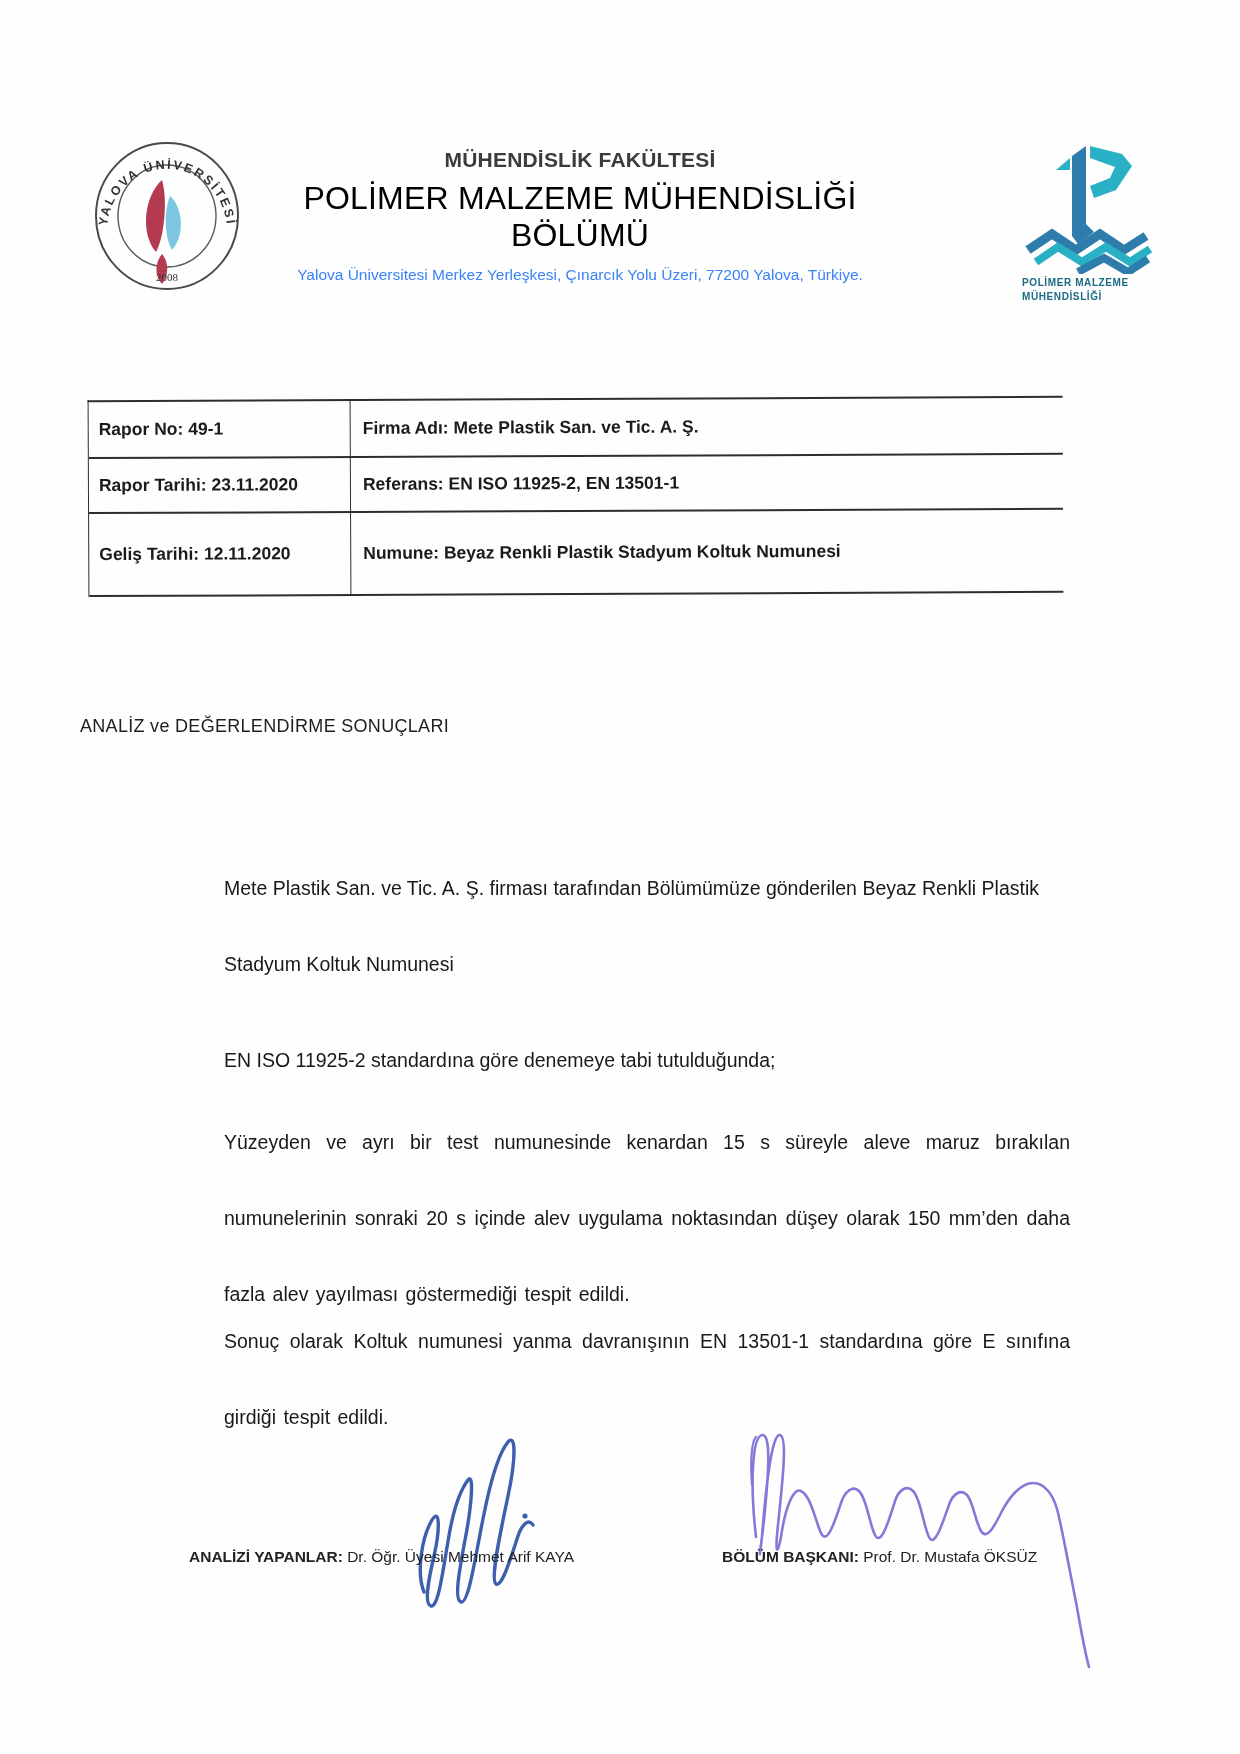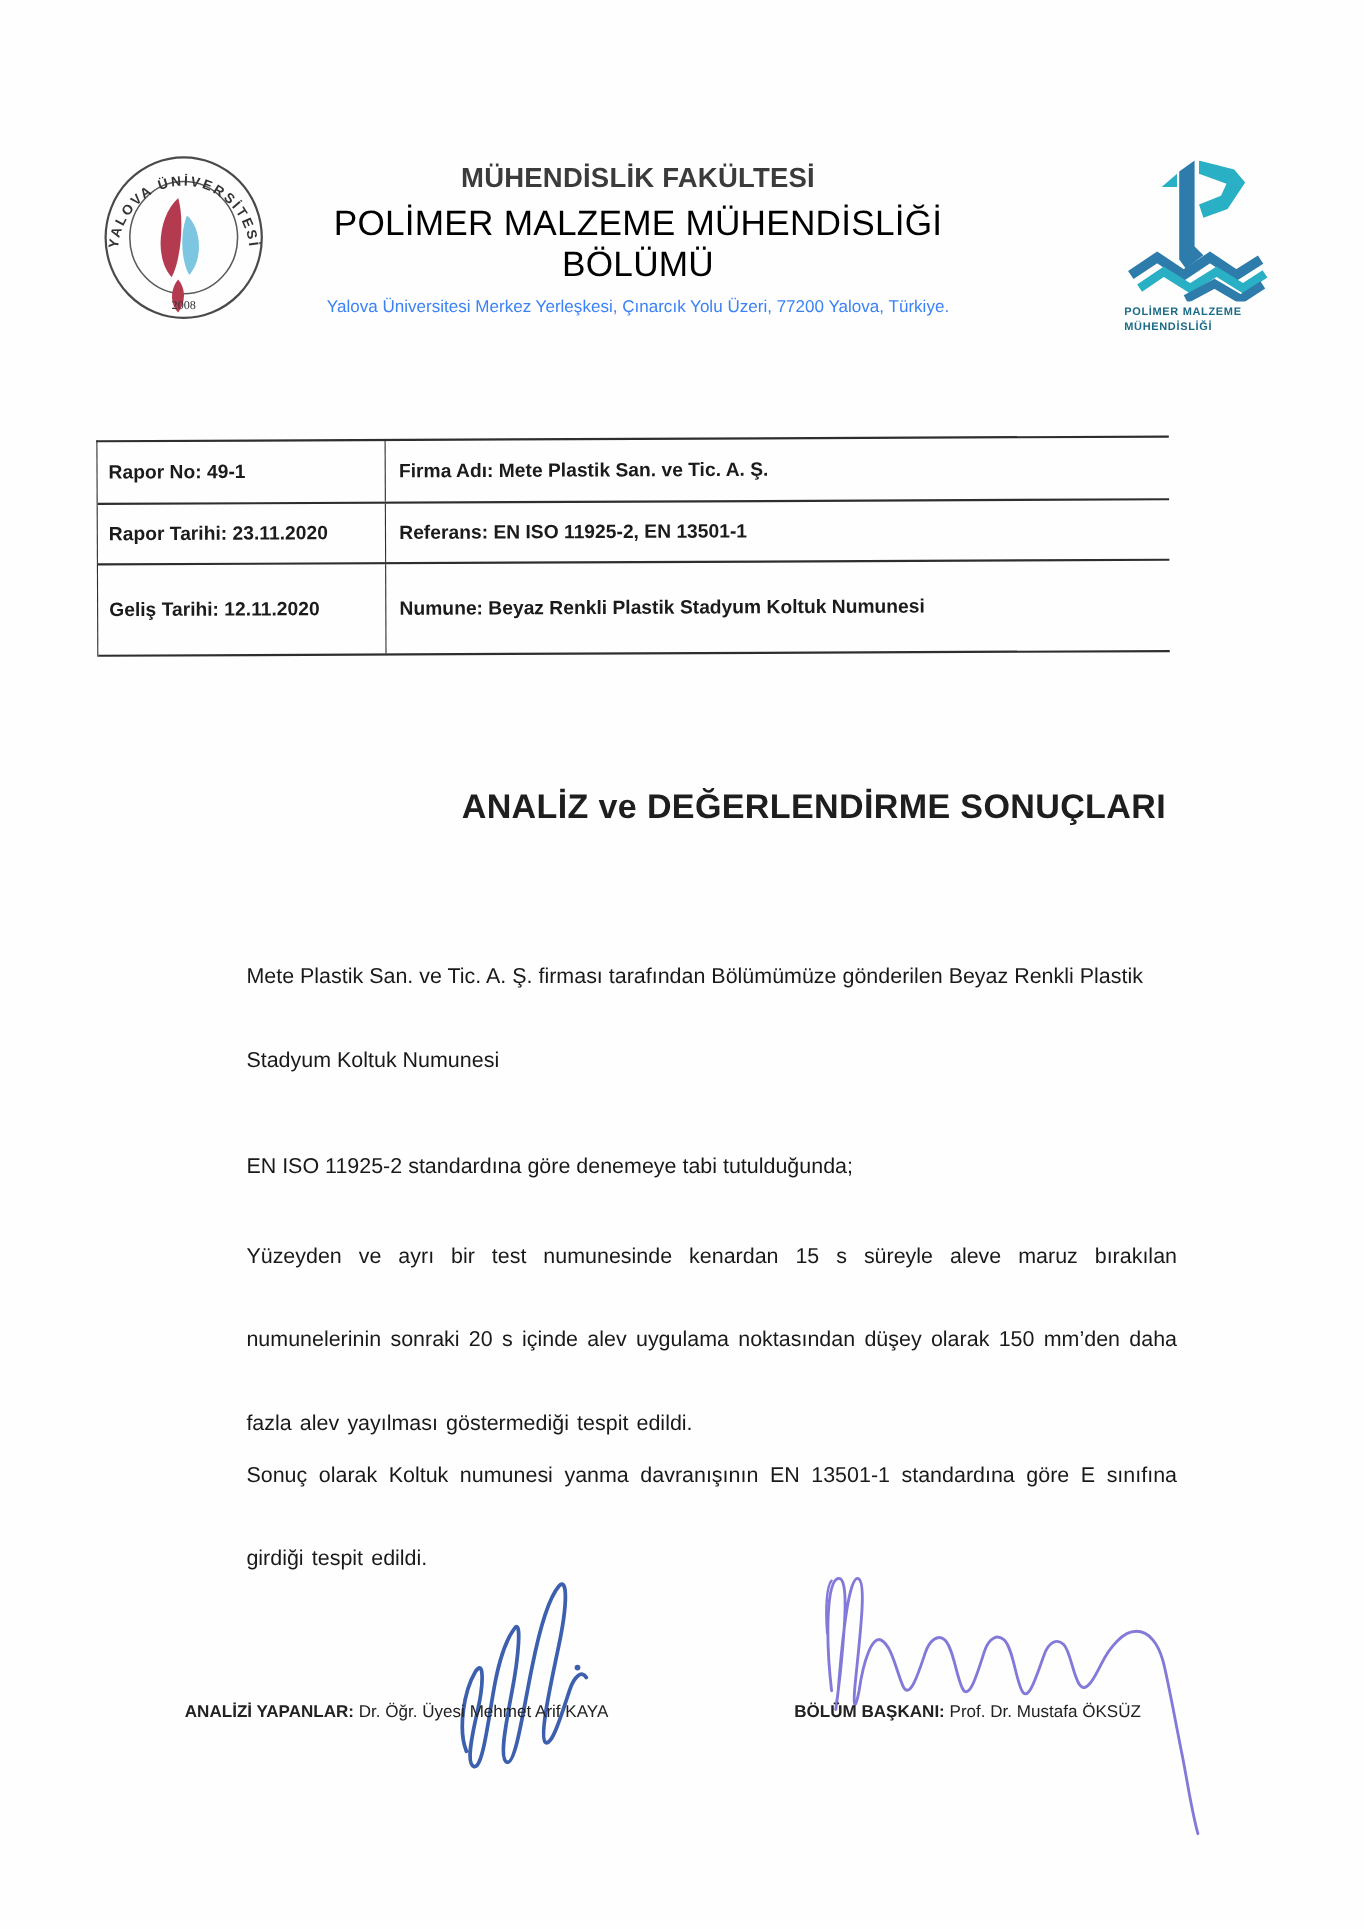--- a/index.html
+++ b/index.html
@@ -16,59 +16,59 @@
   .seal{position:absolute;left:92px;top:140px;width:150px;height:152px;}
   .dept-logo{position:absolute;left:1022px;top:146px;width:140px;height:170px;}
   .dept-logo .logo-text{
     margin-top:-2px;
     font-size:10px;font-weight:bold;letter-spacing:.6px;line-height:1.35;
     color:#1b6a86;
   }
   .head-text{
     position:absolute;left:250px;top:148px;width:660px;text-align:center;
   }
-  .head-faculty{font-size:25px;font-weight:bold;color:#3b3b3b;letter-spacing:.2px;}
+  .head-faculty{font-size:21px;font-weight:bold;color:#3b3b3b;letter-spacing:.2px;}
   .head-dept{font-size:32px;font-weight:normal;color:#000000;margin-top:8px;letter-spacing:.2px;}
   .head-addr{font-size:15.5px;color:#3b82f6;margin-top:12px;}
   
   .info-table{
     position:absolute;left:88px;top:398px;width:974px;
     transform:rotate(-0.25deg);
     border-top:2px solid #2e2e2e;
     border-left:1.5px solid #2e2e2e;
   }
   .info-row{display:flex;border-bottom:2px solid #2e2e2e;}
   .cell{display:flex;align-items:center;font-weight:bold;font-size:17.5px;color:#1b1b1b;}
   .cell-l{width:262px;padding-left:10px;border-right:1.5px solid #2e2e2e;box-sizing:border-box;}
   .cell-r{flex:1;padding-left:12px;}
   .row-1{height:55px;}
   .row-2{height:53px;}
   .row-3{height:81px;}
   
   .doc-title{
-    position:absolute;left:80px;top:716px;width:980px;text-align:right;
-    font-size:31px;font-weight:bold;color:#1e1e1e;letter-spacing:.3px;
+    position:absolute;left:80px;top:716px;width:980px;text-align:left;
+    font-size:18px;font-weight:normal;color:#1e1e1e;letter-spacing:.3px;
   }
   
   .para{
     position:absolute;left:176px;width:846px;
     font-size:19.5px;color:#191919;line-height:76px;margin-left:48px;
   }
   .para.just{text-align:justify;text-align-last:left;word-spacing:2px;}
   .p1{top:850px;}
   .p2{top:1022px;}
   .p3{top:1104px;}
   .p4{top:1303px;}
   
   .sig-line{
     position:absolute;top:1548px;font-size:15.5px;color:#222;
     white-space:nowrap;
   }
   .sig-line .lbl{font-weight:bold;}
-  .sig-left-text{left:168px;text-align:right;}
+  .sig-left-text{left:189px;text-align:right;}
   .sig-right-text{left:722px;text-align:right;}
   .sig-svg{position:absolute;pointer-events:none;}
   .sig-svg-left{left:412px;top:1432px;width:150px;height:190px;}
   .sig-svg-right{left:722px;top:1425px;width:390px;height:255px;}
 </style>
 </head>
 <body>
 
 <div class="page">
 

